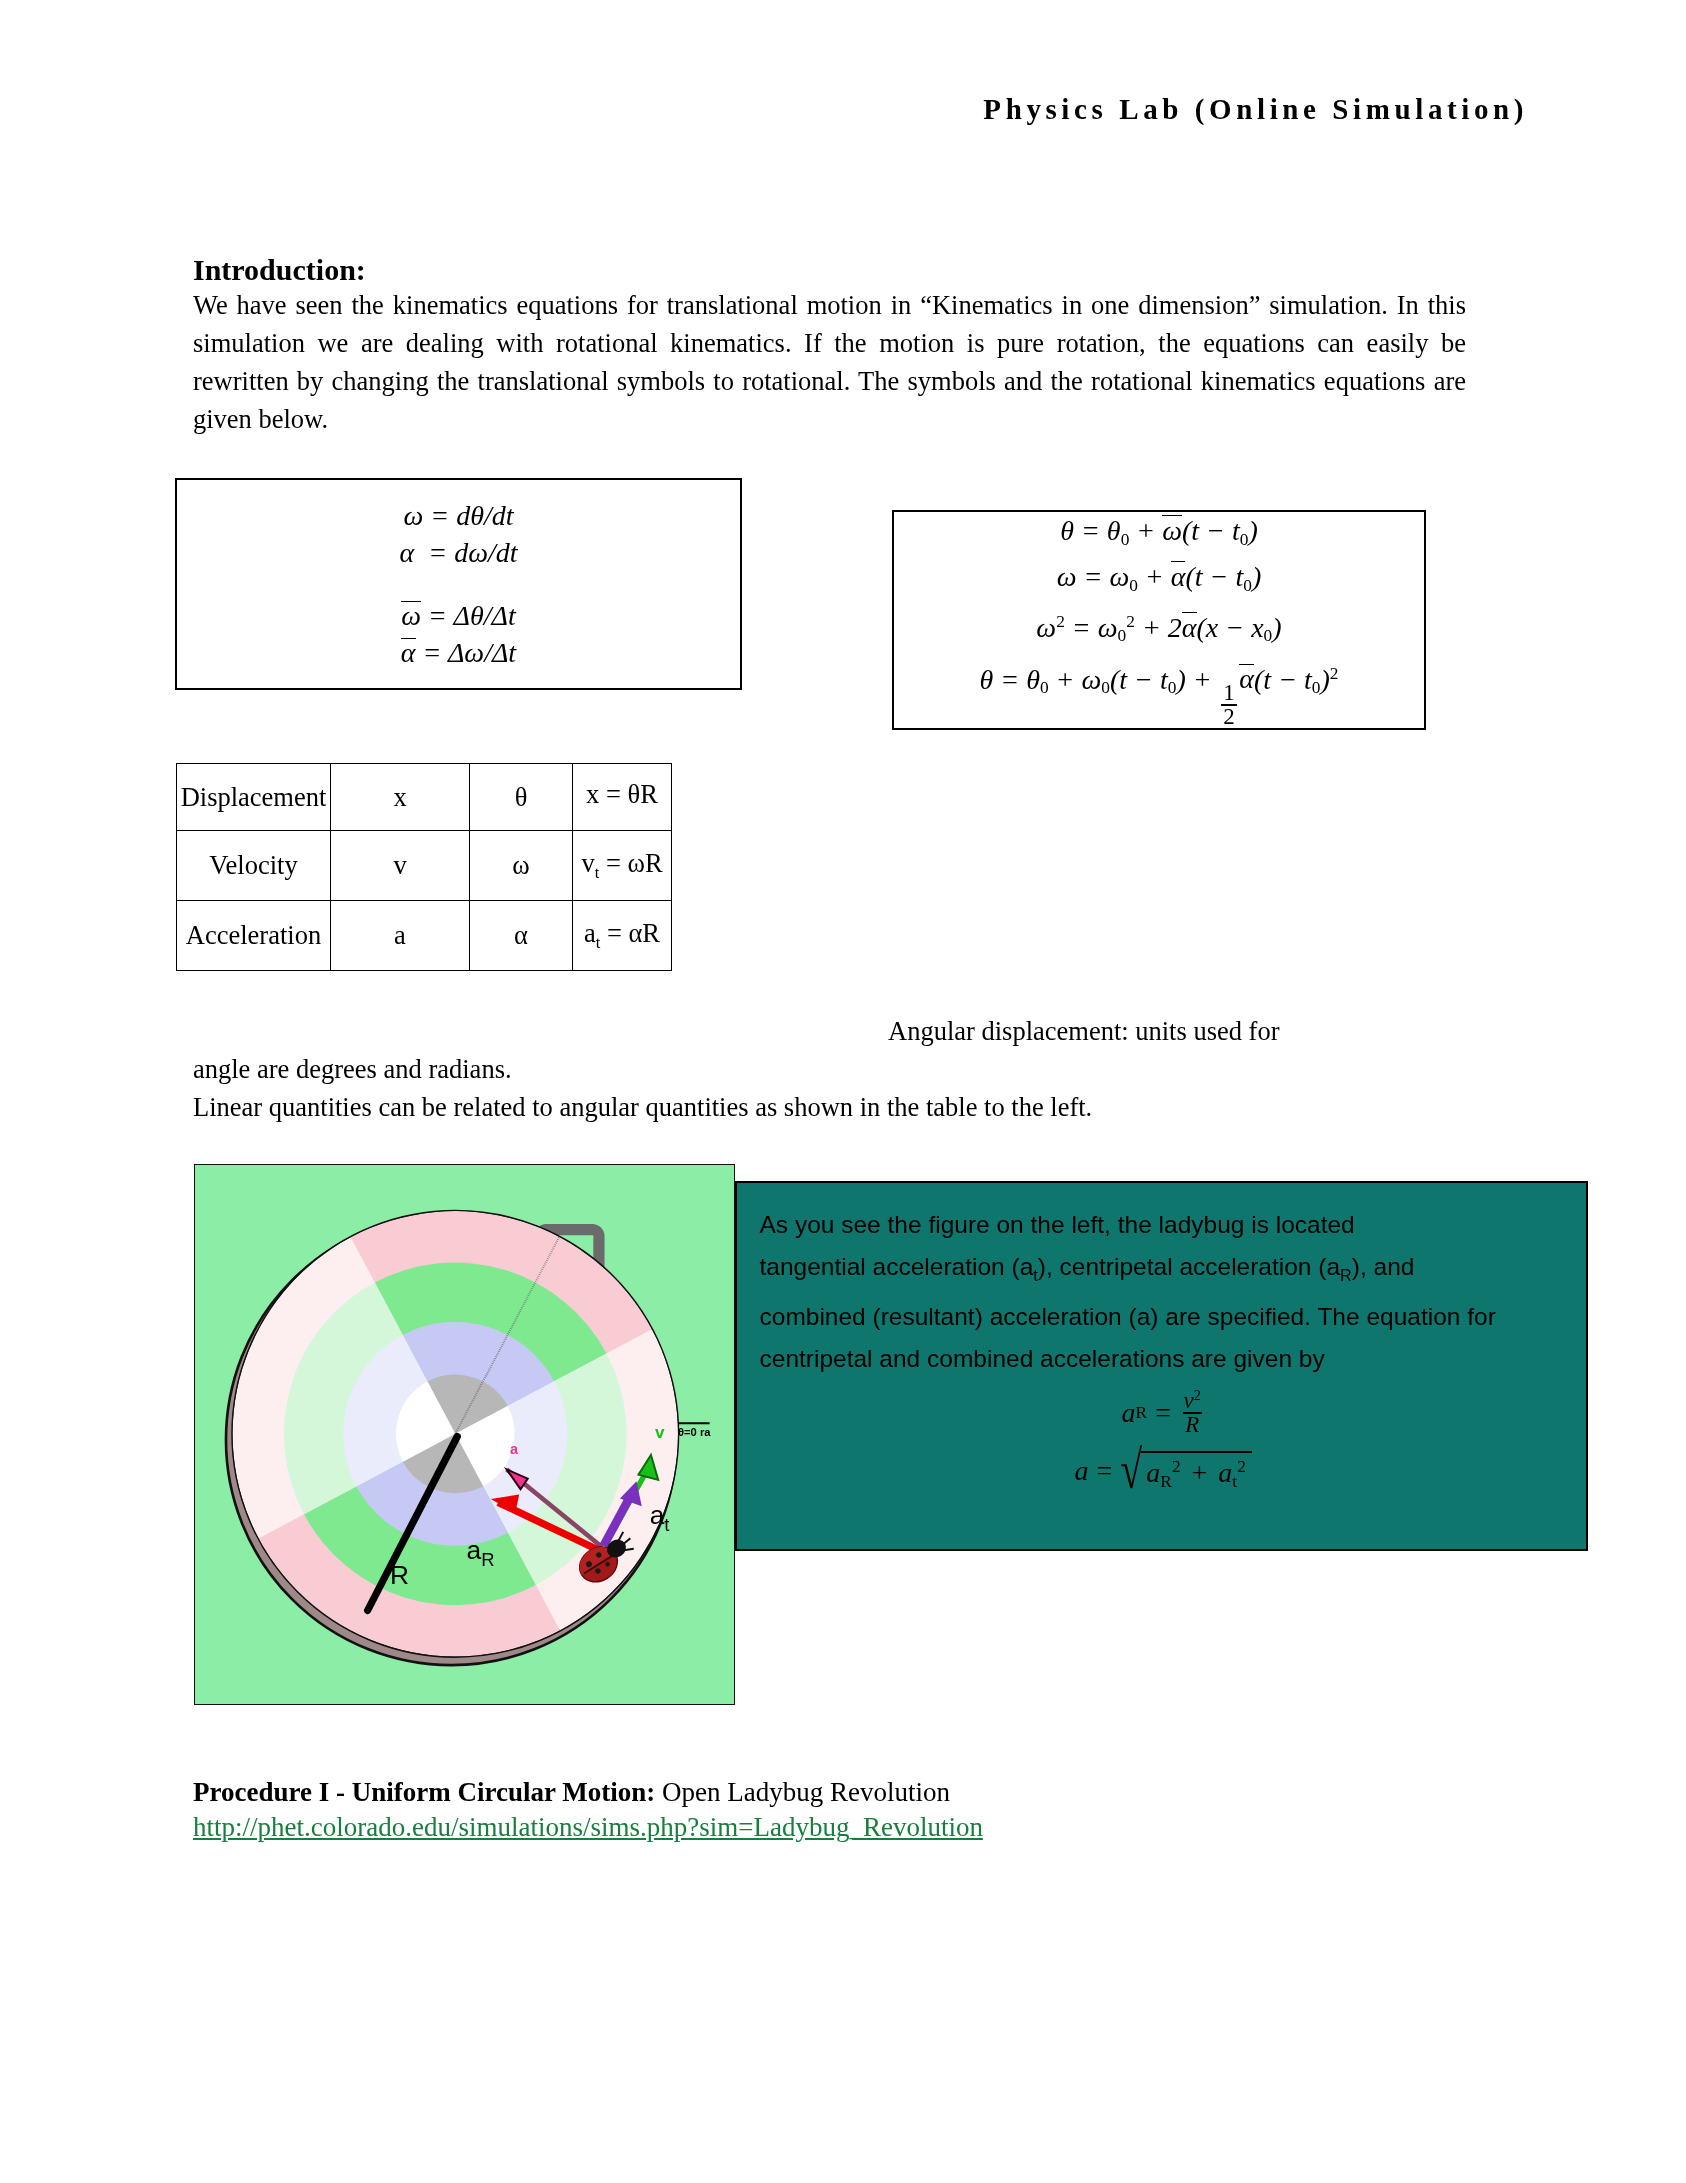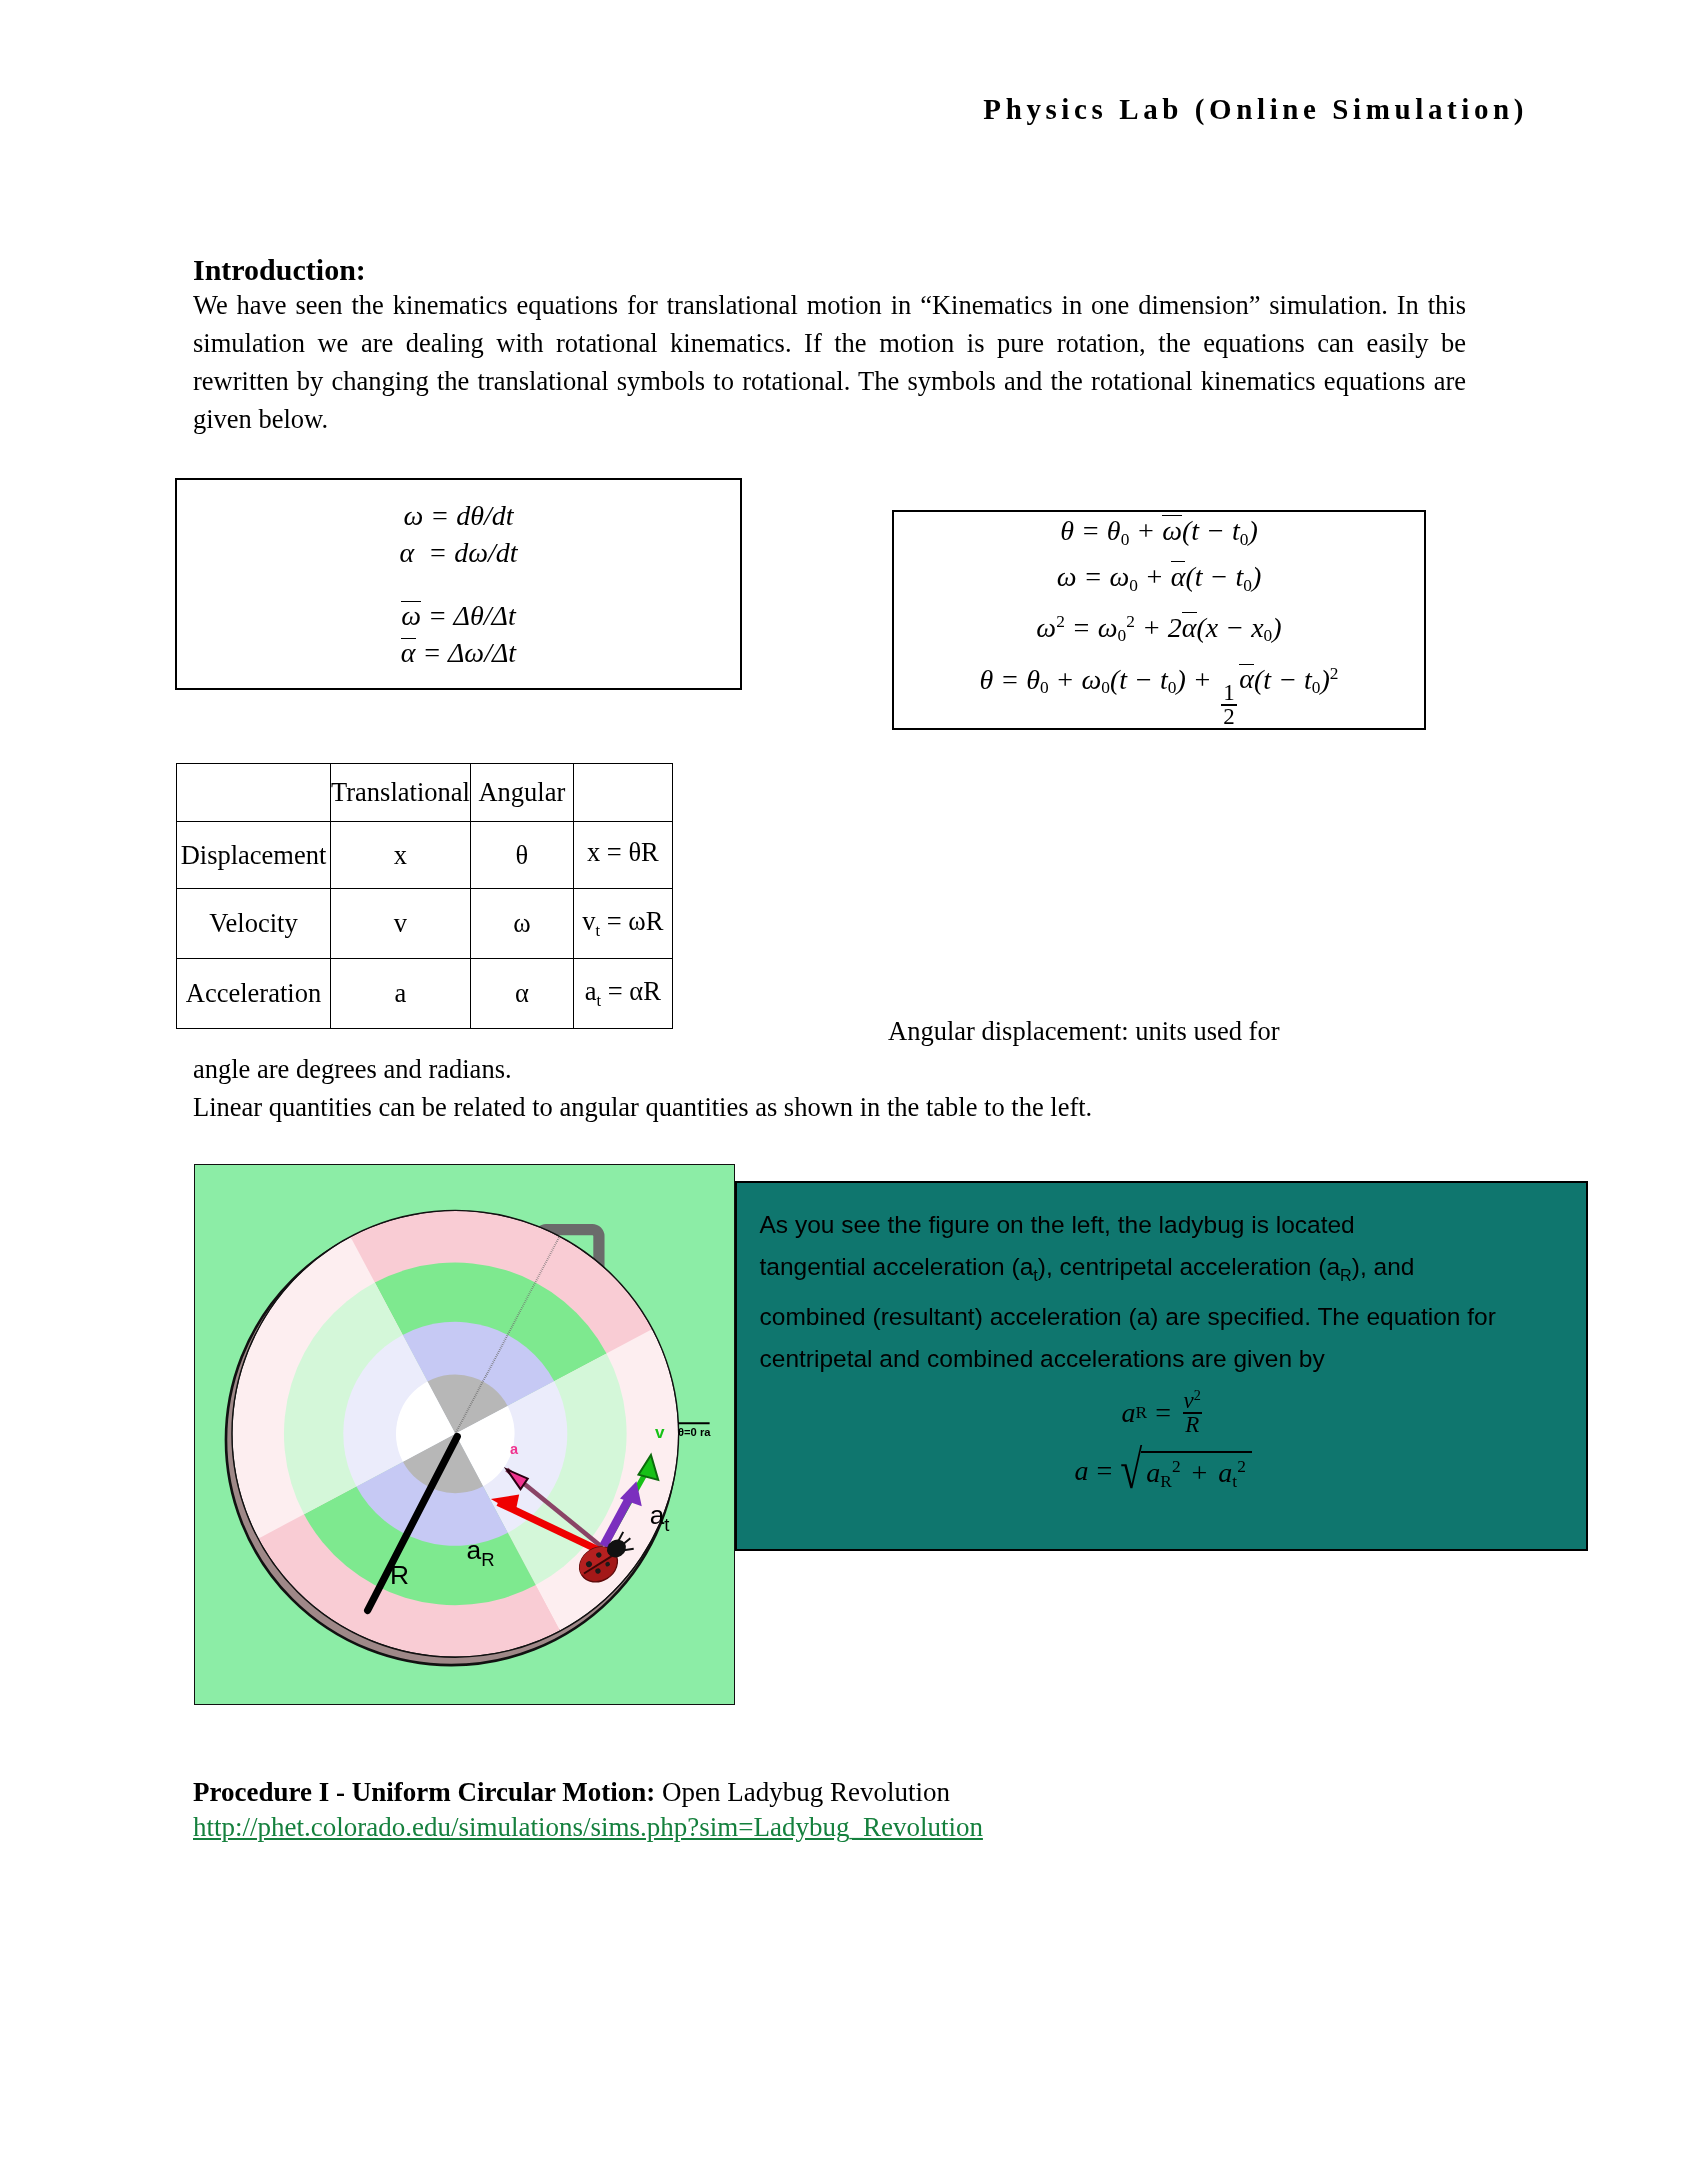--- a/index.html
+++ b/index.html
@@ -278,26 +278,20 @@
     <div class="eq-line">
       <i>θ</i> = <i>θ</i><sub class="eqs">0</sub> + <i>ω</i><sub class="eqs">0</sub>(<i>t</i> − <i>t</i><sub class="eqs">0</sub>) + <span class="frac">
           <span class="num">1</span>
           <span class="den">2</span>
         </span><span class="ovl"><i>α</i></span>(<i>t</i> − <i>t</i><sub class="eqs">0</sub>)<sup class="eqs">2</sup>
     </div>
   </div>
 
   <table class="cmp-table">
     <tbody>
-        <tr class="head">
-      <td class="c0"></td>
-      <td class="c1">Translational</td>
-      <td class="c2">Angular</td>
-      <td class="c3"></td>
-    </tr>
     <tr class="body">
       <td class="c0">Displacement</td>
       <td class="c1 sym">x</td>
       <td class="c2 sym">θ</td>
       <td class="c3 sym"><span>x</span><sub></sub><span> = θR</span></td>
     </tr>
     <tr class="body tall">
       <td class="c0">Velocity</td>
       <td class="c1 sym">v</td>
       <td class="c2 sym">ω</td>

